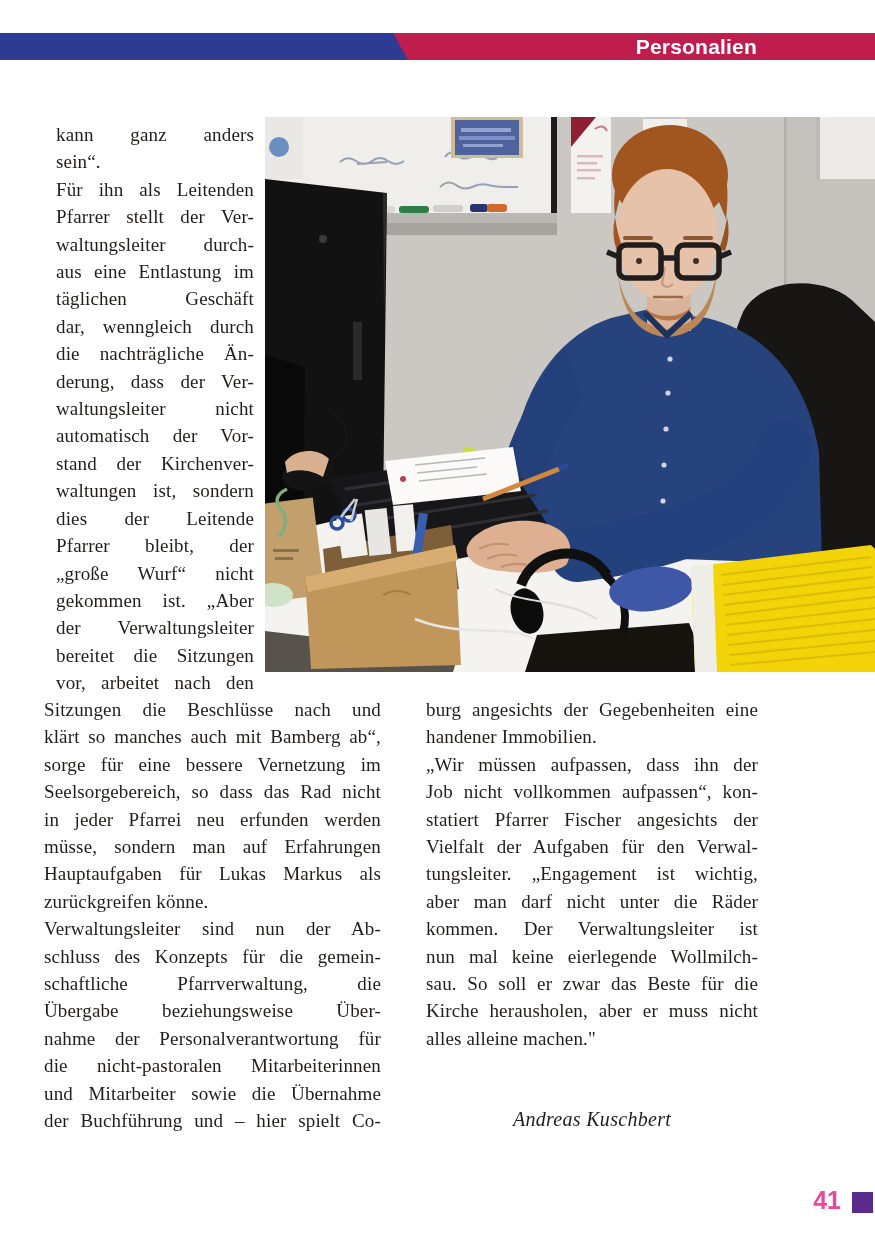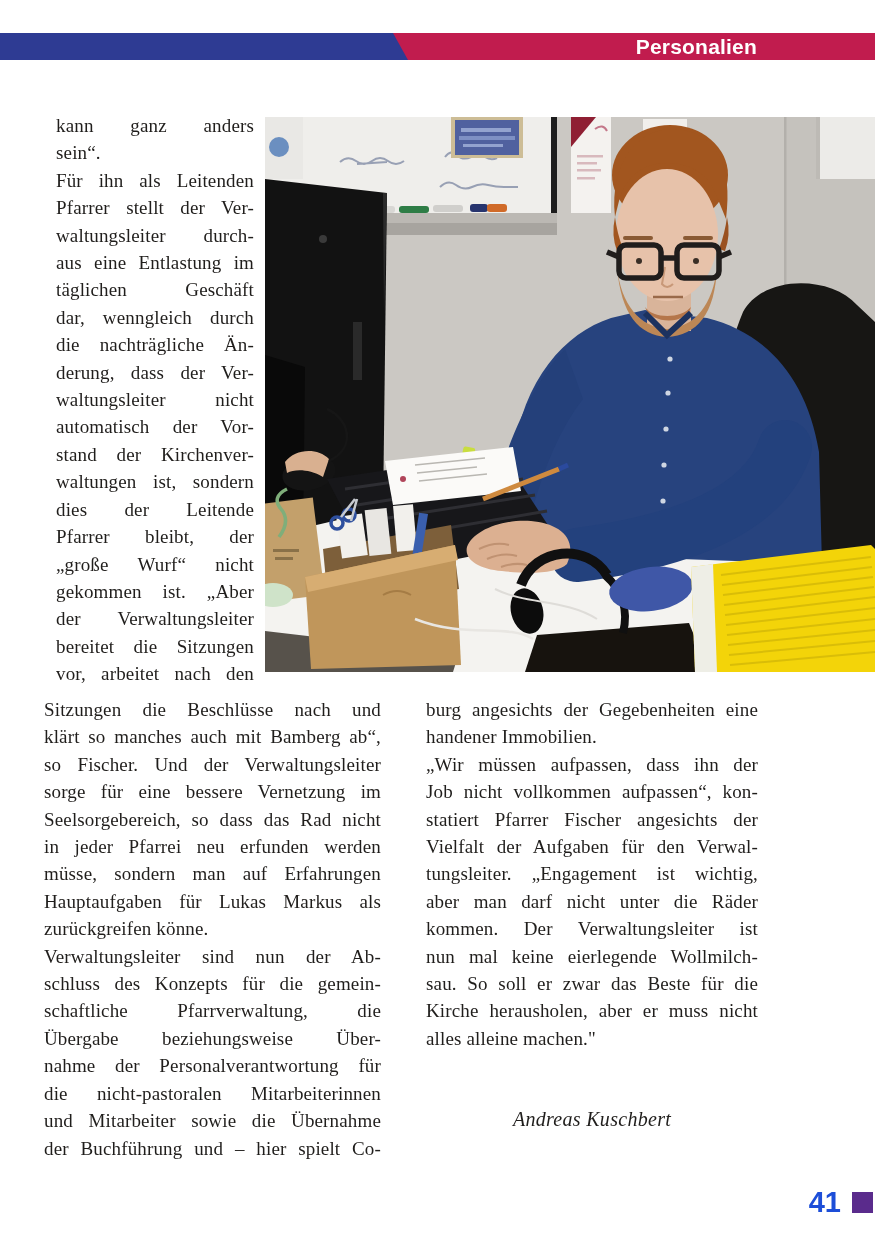--- a/index.html
+++ b/index.html
@@ -13,33 +13,33 @@
     position:absolute; left:393px; top:0; right:0; bottom:0; background:#c11c4e;
     clip-path:polygon(0 0,100% 0,100% 100%,15px 100%);
     display:flex; align-items:center; justify-content:flex-end;
   }
   .header-title {
     color:#ffffff; font-family:"Liberation Sans", sans-serif; font-weight:bold;
     font-size:21px; padding-right:118px; letter-spacing:0.2px;
   }
   
   .col { position:absolute; font-size:19px; line-height:27.4px; letter-spacing:0.15px; }
-  .col-narrow { left:56px;  top:112px; width:198px; }
+  .col-narrow { left:56px;  top:121px; width:198px; }
   .col-left   { left:44px;  top:696px; width:337px; }
   .col-right  { left:426px; top:696px; width:332px; }
   .tline { text-align:justify; text-align-last:justify; white-space:normal; }
   .tline.end { text-align-last:left; }
   .byline {
     position:absolute; left:426px; top:1108px; width:332px; text-align:center;
     font-style:italic; font-size:20px; letter-spacing:0.3px;
   }
   
   .page-number {
     position:absolute; right:34px; top:1186px; font-family:"Liberation Sans", sans-serif;
-    font-weight:bold; font-size:29px; color:#1d4ed8;
+    font-weight:bold; font-size:25px; color:#ec4899;
   }
   .corner-square { position:absolute; left:852px; top:1192px; width:21px; height:21px; background:#5a2b8c; }
   
   .photo { position:absolute; left:265px; top:117px; width:610px; height:555px; }
 </style>
 </head>
 <body>
 
 <div class="page">
 
@@ -251,21 +251,20 @@
           <path d="M463,528 L610,513"></path>
           <path d="M464,538 L610,524"></path>
         <path d="M465,548 L610,535"></path>
       </g>
     </g>
   </svg>
 
   <div class="col col-left">
       <div class="tline">Sitzungen die Beschlüsse nach und</div>
       <div class="tline">klärt so manches auch mit Bamberg ab“,</div>
-      <div class="tline">so Fischer. Und der Verwaltungsleiter</div>
       <div class="tline">sorge für eine bessere Vernetzung im</div>
       <div class="tline">Seelsorgebereich, so dass das Rad nicht</div>
       <div class="tline">in jeder Pfarrei neu erfunden werden</div>
       <div class="tline">müsse, sondern man auf Erfahrungen</div>
       <div class="tline">Hauptaufgaben für Lukas Markus als</div>
       <div class="tline end">zurückgreifen könne.</div>
       <div class="tline">Verwaltungsleiter sind nun der Ab-</div>
       <div class="tline">schluss des Konzepts für die gemein-</div>
       <div class="tline">schaftliche Pfarrverwaltung, die</div>
       <div class="tline">Übergabe beziehungsweise Über-</div>

